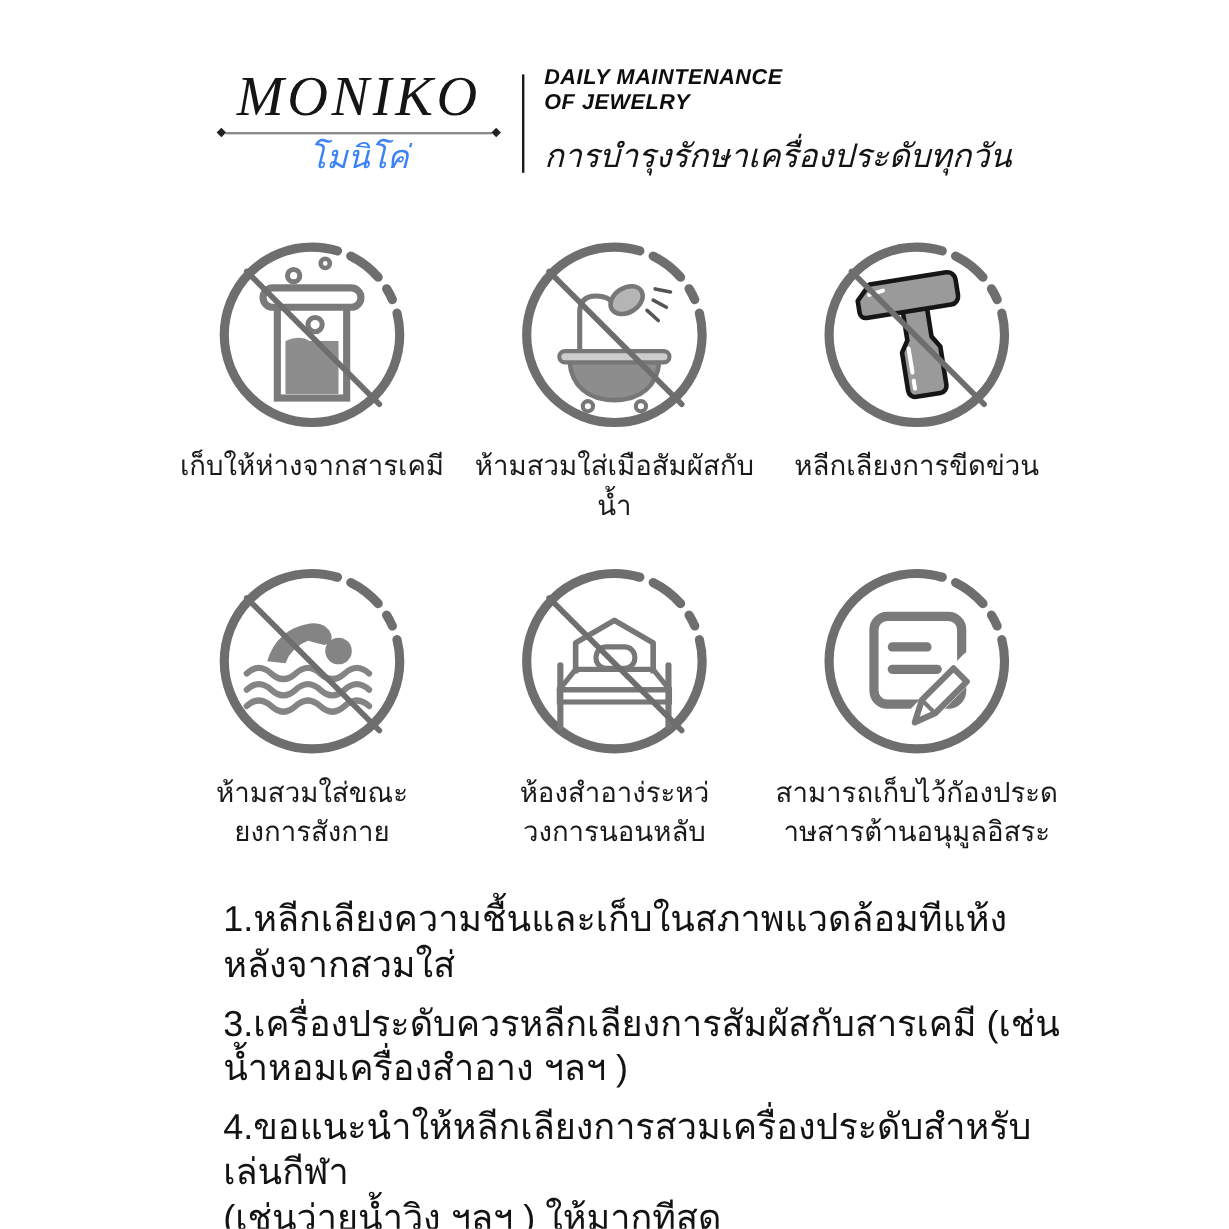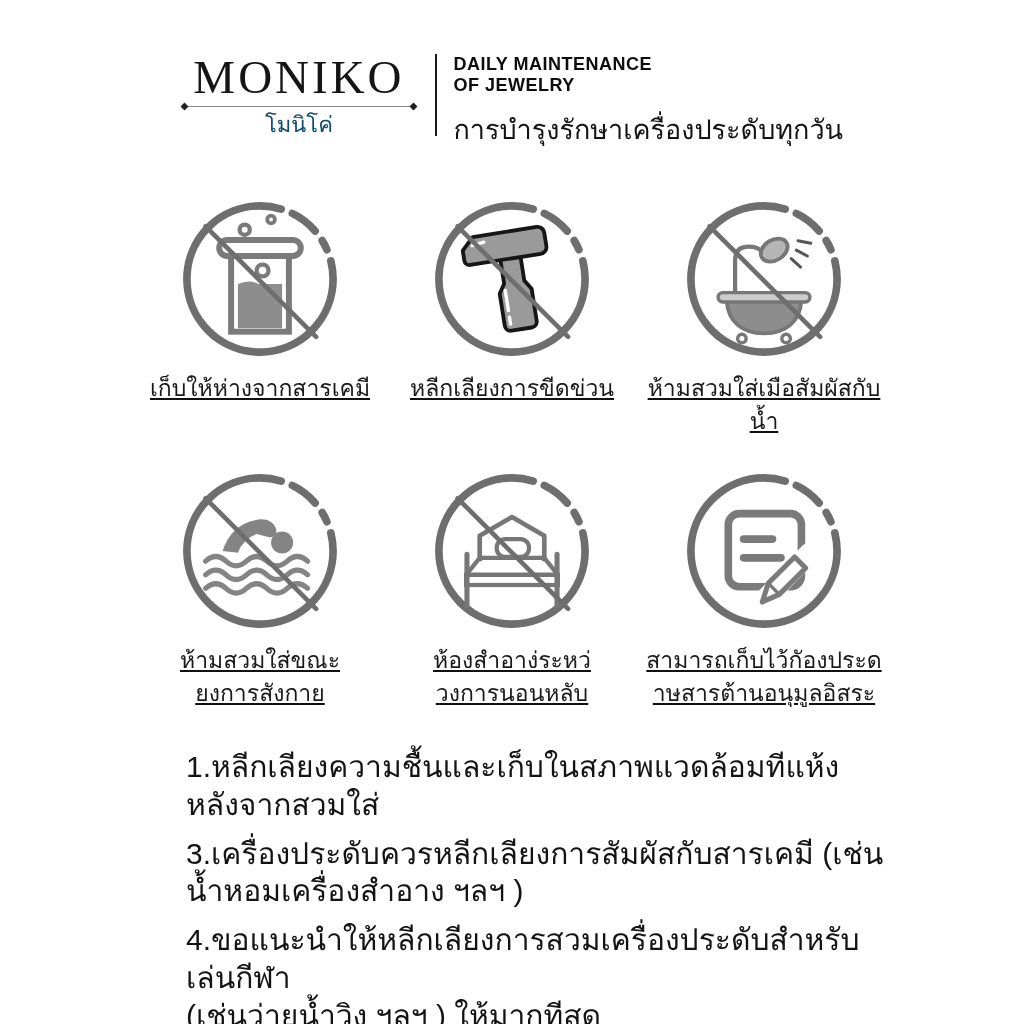--- a/index.html
+++ b/index.html
@@ -9,59 +9,59 @@
     font-family: "Liberation Sans", sans-serif;
     color: #111111;
     position: relative;
     overflow: hidden;
   }
   .page { position: absolute; inset: 0; background: #ffffff; }
 
   
   .header {
     position: absolute; top: 52px; left: 0; right: 0;
-    display: flex; justify-content: center; align-items: flex-start;
+    display: flex; justify-content: center; align-items: center; font-style: italic;
   }
   .logo-block { width: 236px; text-align: center; padding-top: 2px; }
   .brand-name {
     font-family: "Liberation Serif", serif;
     font-size: 47px; line-height: 1.0; letter-spacing: 3px;
     color: #151515; white-space: nowrap;
   }
   .logo-rule {
     display: flex; align-items: center; margin: 2px 0 3px 0;
   }
   .logo-rule .diamond {
     width: 7px; height: 7px; background: #222;
     transform: rotate(45deg) scale(.8);
     flex: 0 0 auto;
   }
   .logo-rule .rule-line { flex: 1 1 auto; height: 1.5px; background: #8a8a8a; }
-  .brand-thai { font-size: 22px; color: #0c4a6e; line-height: 1.1; }
+  .brand-thai { font-size: 27px; color: #3b82f6; line-height: 1.1; }
 
   .header-divider {
     width: 2.5px; height: 82px; background: #1a1a1a;
     margin: 2px 16px 0 18px; flex: 0 0 auto;
   }
   .title-block { padding-top: 2px; }
   .title-en {
     font-size: 18px; font-weight: 800; letter-spacing: .5px;
     line-height: 1.18; color: #0d0d0d;
   }
   .title-thai { font-size: 27px; margin-top: 12px; color: #141414; white-space: nowrap; }
 
   
   .icon-row {
     position: absolute; left: 0; right: 0;
     display: flex; justify-content: center;
   }
   .icon-row.row-1 { top: 194px; }
   .icon-row.row-2 { top: 466px; }
   .icon-cell {
-    width: 252px; display: flex; flex-direction: column; align-items: center; text-decoration: underline;
+    width: 252px; display: flex; flex-direction: column; align-items: center;
   }
   .icon-cell svg { width: 170px; height: 170px; display: block; }
   .icon-caption {
     margin-top: 8px; font-size: 23px; line-height: 1.45;
     text-align: center; color: #1a1a1a; white-space: pre-line;
   }
 
   
   .instructions {
     position: absolute; left: 186px; top: 748px; width: 700px;
@@ -106,48 +106,48 @@
         <path d="M74 106 q14 -6 24 0 l28 0 l0 52 l-52 0 z" fill="#8d8d8d"></path>
         <circle cx="103" cy="90" r="7" fill="#ffffff" stroke="#7a7a7a" stroke-width="5"></circle>
         <line x1="36" y1="38" x2="166" y2="168" stroke="#6e6e6e" stroke-width="5.5" stroke-linecap="round"></line>
       </svg>
       <div class="icon-caption">เก็บให้ห่างจากสารเคมี</div>
     </div>
 
     <div class="icon-cell">
       <svg viewBox="0 0 200 200">
         <circle cx="100" cy="100" r="86" fill="none" stroke="#6e6e6e" stroke-width="9" stroke-linecap="round" stroke-dasharray="430 14 34 14 12 14 22"></circle>
-        <g transform="rotate(-9 100 100)">
-          <path d="M90 74 h24 v30 l7 11 v38 a7 7 0 0 1 -7 7 h-24 a7 7 0 0 1 -7 -7 v-38 l7 -11 z" fill="#9a9a9a" stroke="#161616" stroke-width="4.5" stroke-linejoin="round"></path>
-          <path d="M62 44 h76 a8 8 0 0 1 8 8 v16 a8 8 0 0 1 -8 8 h-84 a6 6 0 0 1 -6 -6 v-12 z" fill="#9a9a9a" stroke="#161616" stroke-width="4.5" stroke-linejoin="round"></path>
-          <line x1="60" y1="54" x2="74" y2="52" stroke="#ffffff" stroke-width="4" stroke-linecap="round"></line>
-          <line x1="90" y1="112" x2="90" y2="136" stroke="#ffffff" stroke-width="4" stroke-linecap="round"></line>
-          <line x1="90" y1="144" x2="90" y2="152" stroke="#ffffff" stroke-width="4" stroke-linecap="round"></line>
-        </g>
-        <line x1="36" y1="38" x2="166" y2="168" stroke="#6e6e6e" stroke-width="5.5" stroke-linecap="round"></line>
-      </svg>
-      <div class="icon-caption">หลีกเลียงการขีดข่วน</div>
-    </div>
-
-    <div class="icon-cell">
-      <svg viewBox="0 0 200 200">
-        <circle cx="100" cy="100" r="86" fill="none" stroke="#6e6e6e" stroke-width="9" stroke-linecap="round" stroke-dasharray="430 14 34 14 12 14 22"></circle>
         <path d="M66 120 V78 q0 -16 16 -16 q12 0 18 8" fill="none" stroke="#777777" stroke-width="5"></path>
         <ellipse cx="112" cy="66" rx="17" ry="12" transform="rotate(-32 112 66)" fill="#b5b5b5" stroke="#777777" stroke-width="4.5"></ellipse>
         <line x1="132" y1="76" x2="143" y2="86" stroke="#555555" stroke-width="3.5" stroke-linecap="round"></line>
         <line x1="138" y1="66" x2="151" y2="73" stroke="#555555" stroke-width="3.5" stroke-linecap="round"></line>
         <line x1="140" y1="55" x2="155" y2="58" stroke="#555555" stroke-width="3.5" stroke-linecap="round"></line>
         <path d="M56 126 c2 24 18 38 44 38 s42 -14 44 -38 z" fill="#8d8d8d" stroke="#777777" stroke-width="4.5"></path>
         <rect x="46" y="116" width="108" height="11" rx="5.5" fill="#cccccc" stroke="#777777" stroke-width="4"></rect>
         <circle cx="74" cy="170" r="5" fill="#ffffff" stroke="#777777" stroke-width="4"></circle>
         <circle cx="126" cy="170" r="5" fill="#ffffff" stroke="#777777" stroke-width="4"></circle>
         <line x1="36" y1="38" x2="166" y2="168" stroke="#6e6e6e" stroke-width="5.5" stroke-linecap="round"></line>
       </svg>
       <div class="icon-caption">ห้ามสวมใส่เมือสัมผัสกับน้ำ</div>
     </div>
+
+    <div class="icon-cell">
+      <svg viewBox="0 0 200 200">
+        <circle cx="100" cy="100" r="86" fill="none" stroke="#6e6e6e" stroke-width="9" stroke-linecap="round" stroke-dasharray="430 14 34 14 12 14 22"></circle>
+        <g transform="rotate(-9 100 100)">
+          <path d="M90 74 h24 v30 l7 11 v38 a7 7 0 0 1 -7 7 h-24 a7 7 0 0 1 -7 -7 v-38 l7 -11 z" fill="#9a9a9a" stroke="#161616" stroke-width="4.5" stroke-linejoin="round"></path>
+          <path d="M62 44 h76 a8 8 0 0 1 8 8 v16 a8 8 0 0 1 -8 8 h-84 a6 6 0 0 1 -6 -6 v-12 z" fill="#9a9a9a" stroke="#161616" stroke-width="4.5" stroke-linejoin="round"></path>
+          <line x1="60" y1="54" x2="74" y2="52" stroke="#ffffff" stroke-width="4" stroke-linecap="round"></line>
+          <line x1="90" y1="112" x2="90" y2="136" stroke="#ffffff" stroke-width="4" stroke-linecap="round"></line>
+          <line x1="90" y1="144" x2="90" y2="152" stroke="#ffffff" stroke-width="4" stroke-linecap="round"></line>
+        </g>
+        <line x1="36" y1="38" x2="166" y2="168" stroke="#6e6e6e" stroke-width="5.5" stroke-linecap="round"></line>
+      </svg>
+      <div class="icon-caption">หลีกเลียงการขีดข่วน</div>
+    </div>
   </div>
 
   <div class="icon-row row-2">
 
     <div class="icon-cell">
       <svg viewBox="0 0 200 200">
         <circle cx="100" cy="100" r="86" fill="none" stroke="#6e6e6e" stroke-width="9" stroke-linecap="round" stroke-dasharray="430 14 34 14 12 14 22"></circle>
         <circle cx="126" cy="90" r="13" fill="#848484"></circle>
         <path d="M56 100 Q66 68 98 63 Q114 61 119 74 Q121 82 112 84 L96 80 Q80 86 74 102 Z" fill="#848484"></path>
         <path d="M36 112 q12 -11 24 0 t24 0 t24 0 t24 0 t24 0" fill="none" stroke="#848484" stroke-width="6" stroke-linecap="round"></path>

